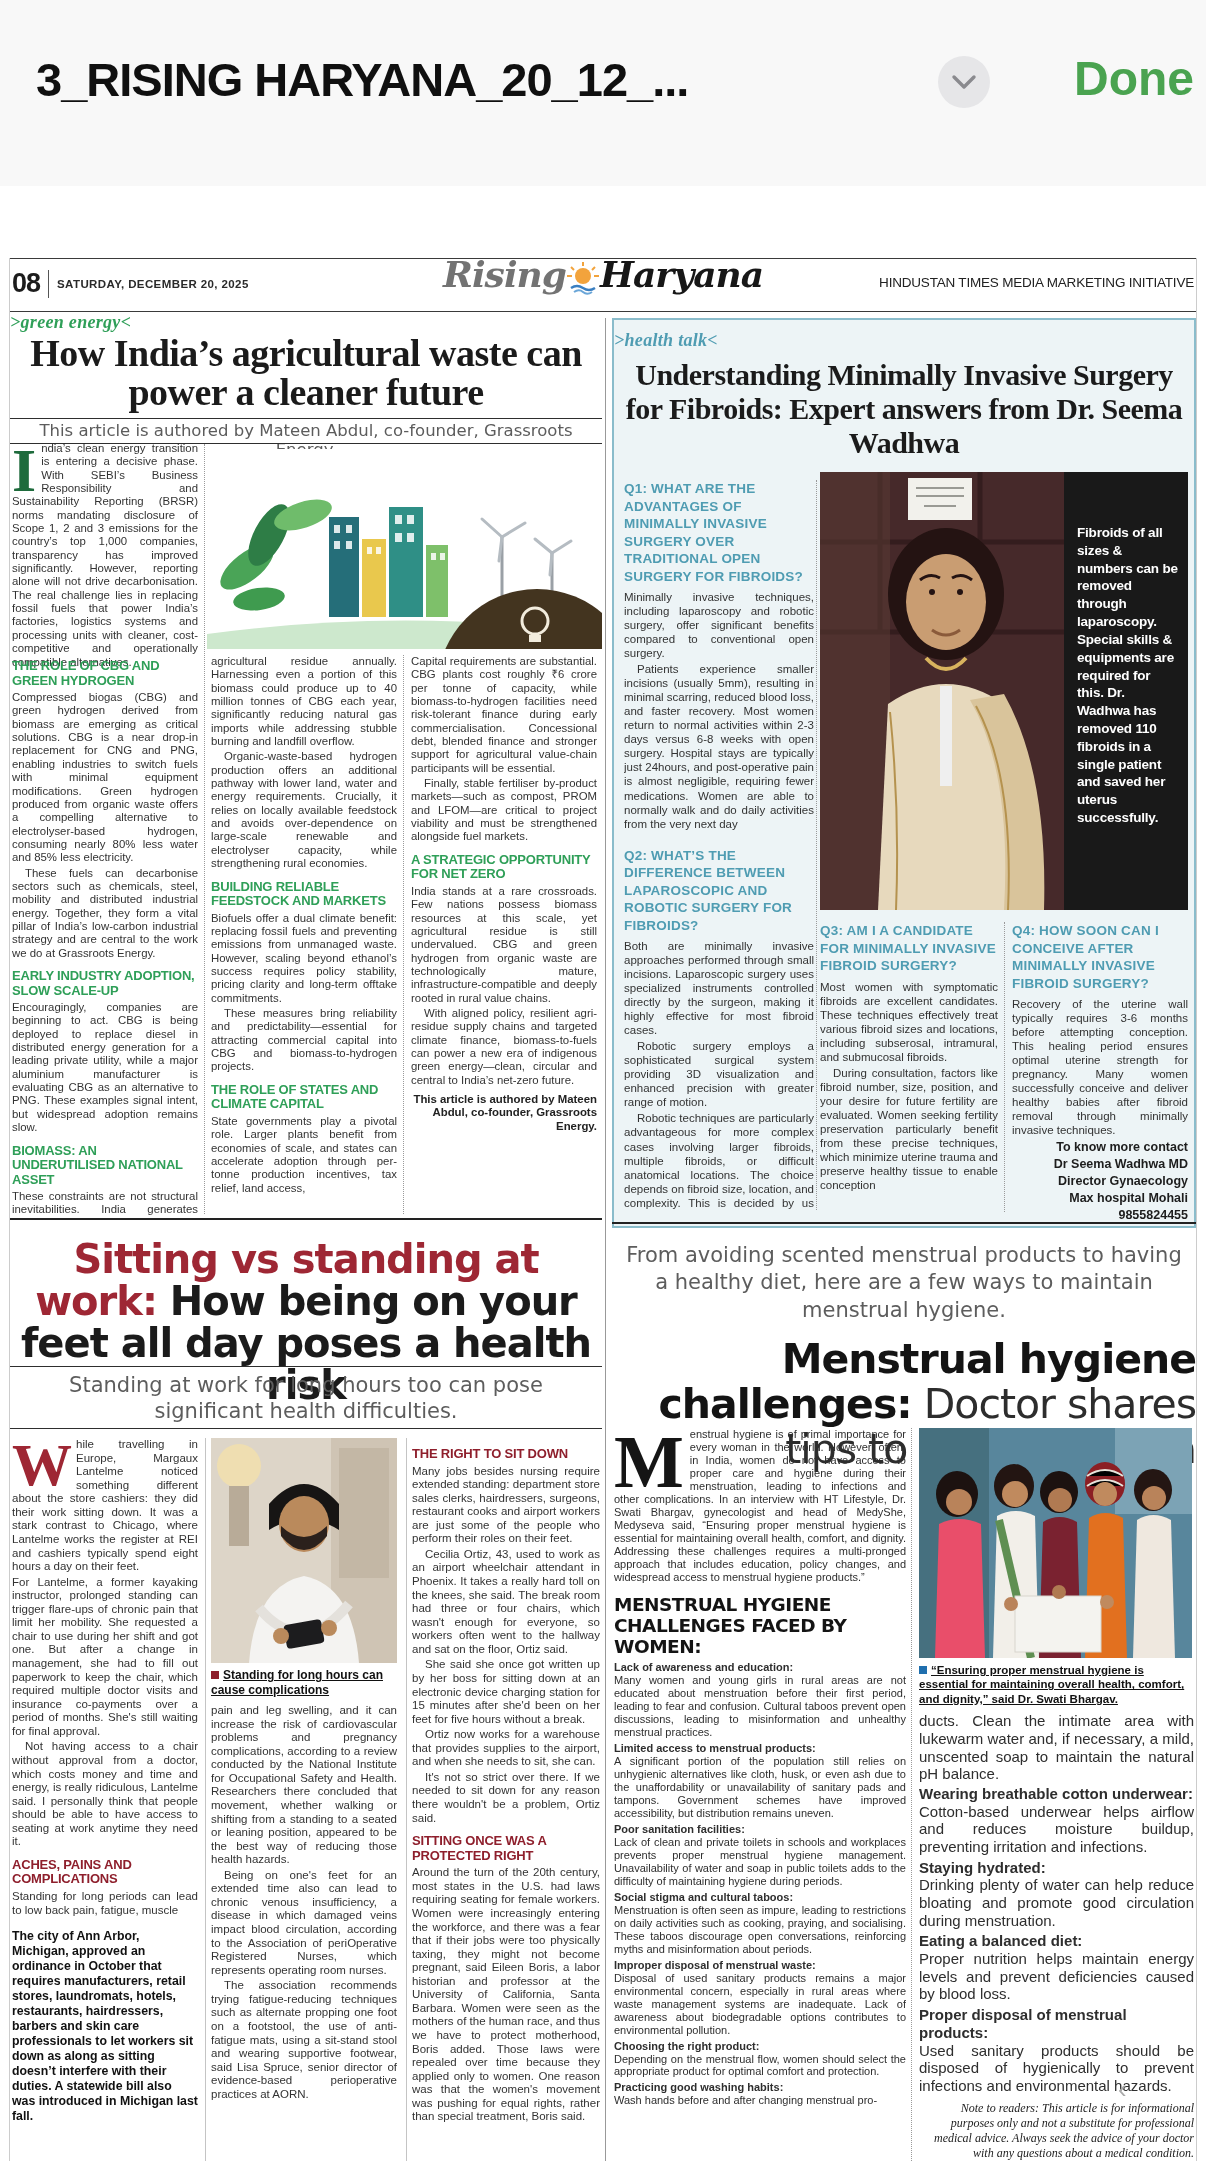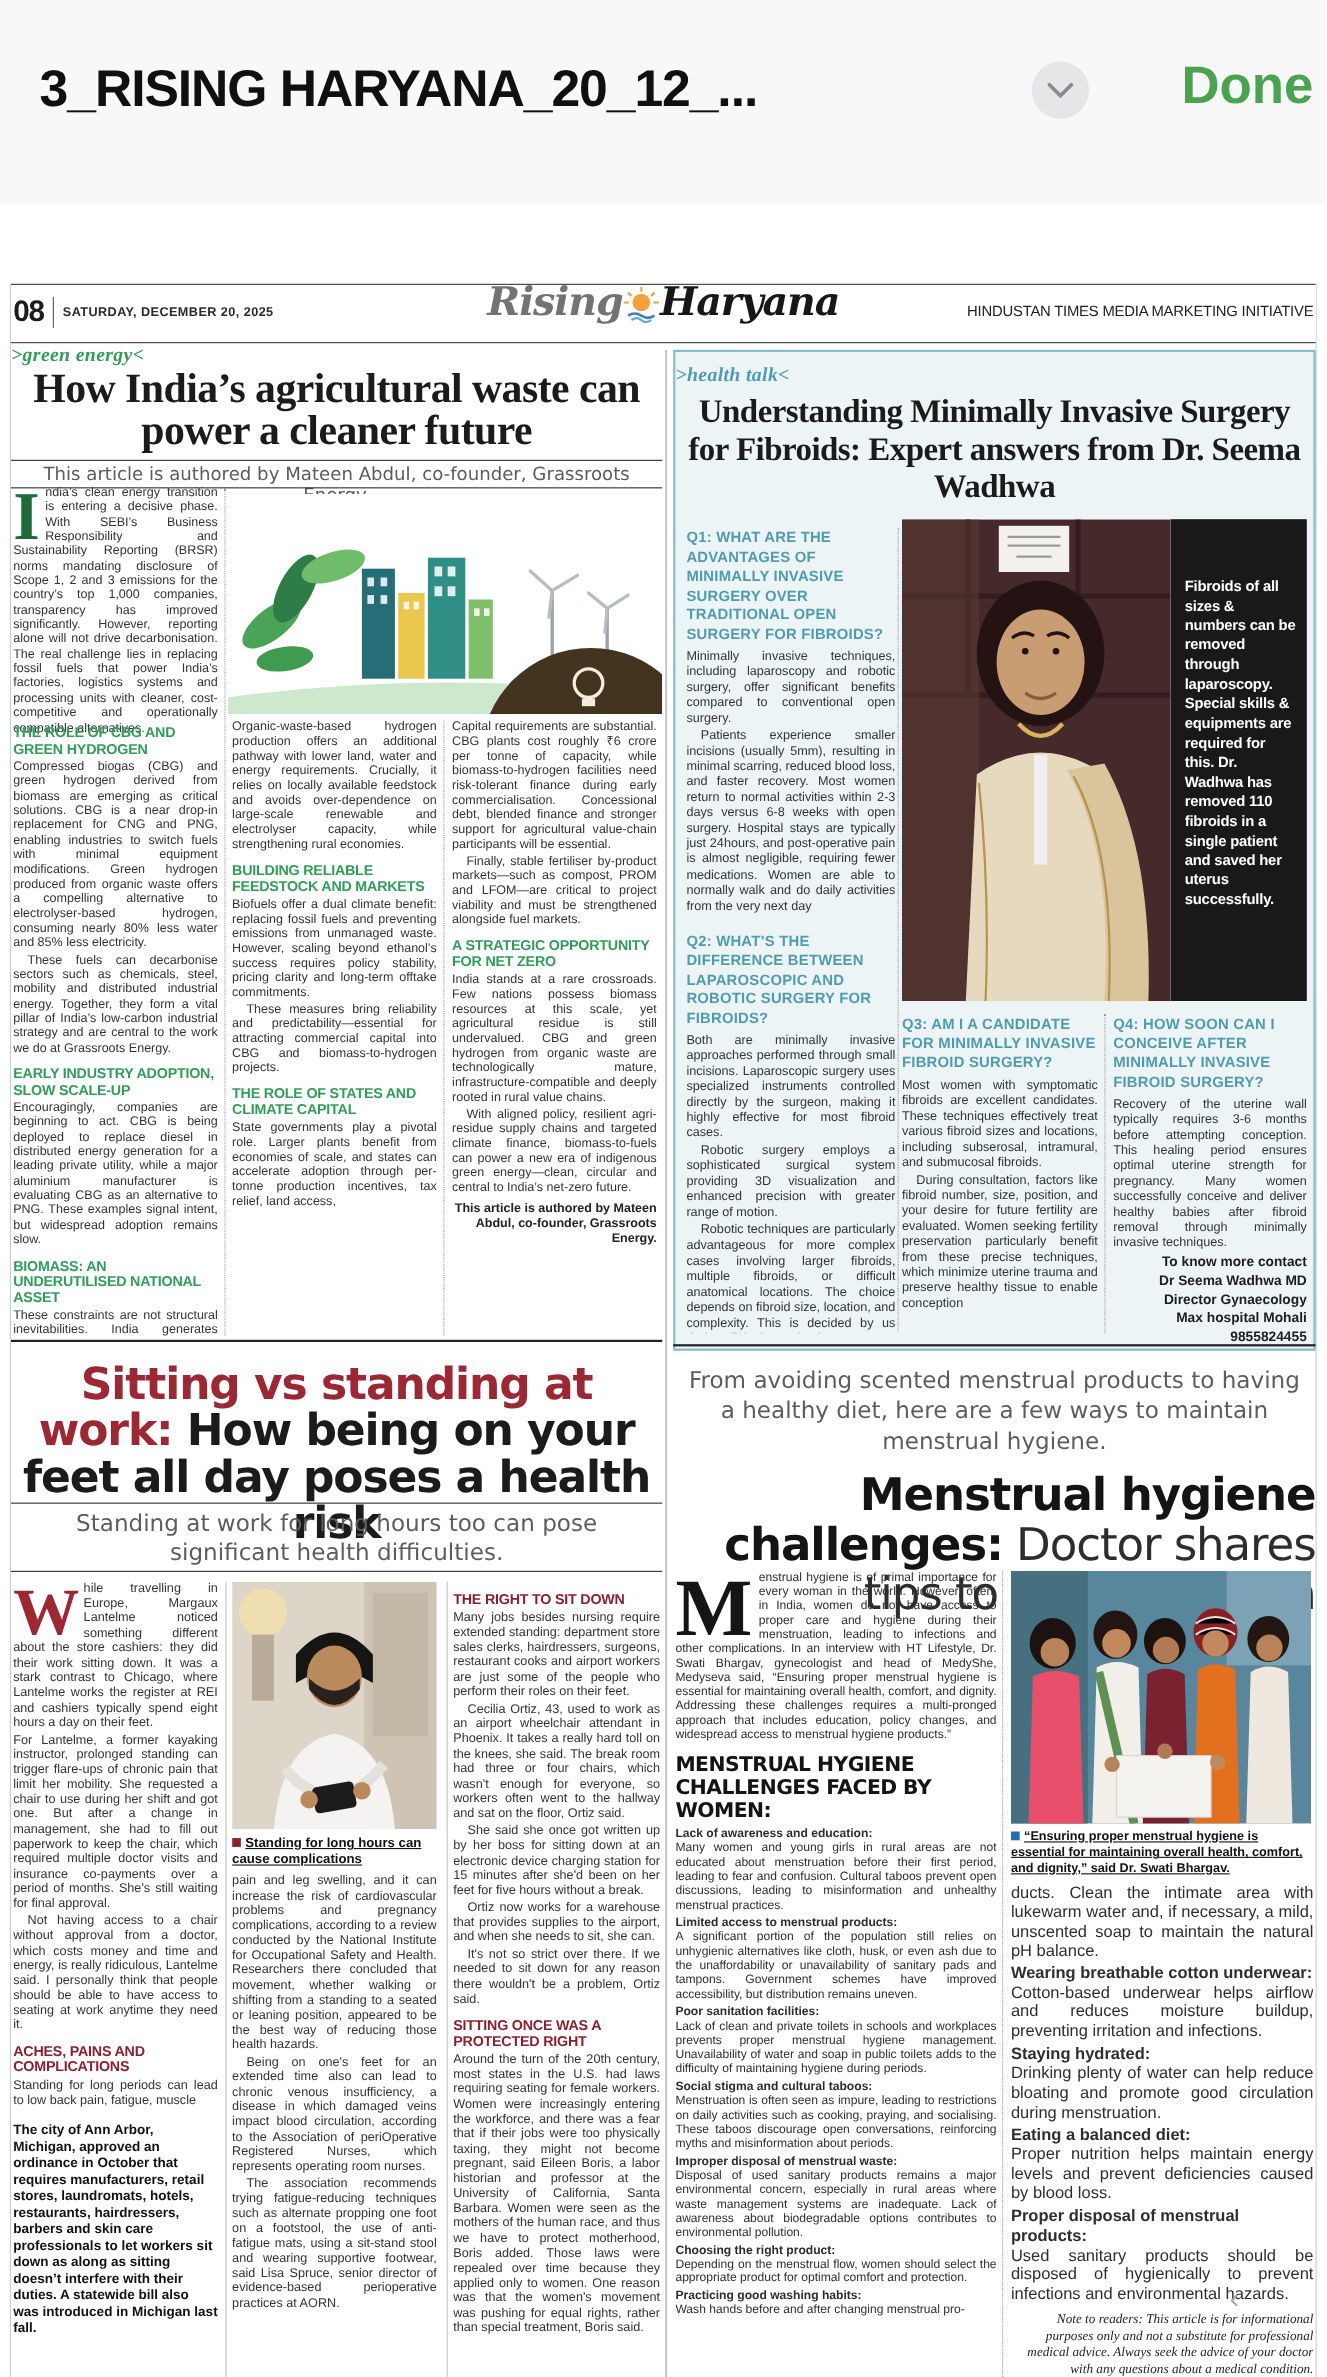--- a/index.html
+++ b/index.html
@@ -201,20 +201,21 @@
           <line x1="345" y1="104" x2="328" y2="90"></line>
             <line x1="345" y1="104" x2="364" y2="92"></line>
             <line x1="345" y1="104" x2="343" y2="126"></line>
         </g>
         <circle cx="330" cy="240" r="100" fill="#43341f"></circle>
         <circle cx="328" cy="172" r="13" fill="none" stroke="#f2ecdd" stroke-width="3"></circle>
         <rect x="322" y="186" width="12" height="7" fill="#f2ecdd"></rect>
       </svg>
     </div>
     <div class="abs flow ga-col" style="left:201px;top:215px;width:186px;height:561px;">
+        <p class="t-p">agricultural residue annually. Harnessing even a portion of this biomass could produce up to 40 million tonnes of CBG each year, significantly reducing natural gas imports while addressing stubble burning and landfill overflow.</p>
         <p class="t-p">Organic-waste-based hydrogen production offers an additional pathway with lower land, water and energy requirements. Crucially, it relies on locally available feedstock and avoids over-dependence on large-scale renewable and electrolyser capacity, while strengthening rural economies.</p>
         <p class="t-sub">BUILDING RELIABLE FEEDSTOCK AND MARKETS</p>
         <p class="t-p">Biofuels offer a dual climate benefit: replacing fossil fuels and preventing emissions from unmanaged waste. However, scaling beyond ethanol’s success requires policy stability, pricing clarity and long-term offtake commitments.</p>
         <p class="t-p">These measures bring reliability and predictability—essential for attracting commercial capital into CBG and biomass-to-hydrogen projects.</p>
         <p class="t-sub">THE ROLE OF STATES AND CLIMATE CAPITAL</p>
         <p class="t-p">State governments play a pivotal role. Larger plants benefit from economies of scale, and states can accelerate adoption through per-tonne production incentives, tax relief, land access,</p>
       </div>
     <div class="abs colsep-dot" style="left:393px;top:215px;height:559px;"></div>
     <div class="abs flow ga-col" style="left:401px;top:215px;width:186px;height:561px;">
         <p class="t-p">Capital requirements are substantial. CBG plants cost roughly ₹6 crore per tonne of capacity, while biomass-to-hydrogen facilities need risk-tolerant finance during early commercialisation. Concessional debt, blended finance and stronger support for agricultural value-chain participants will be essential.</p>

